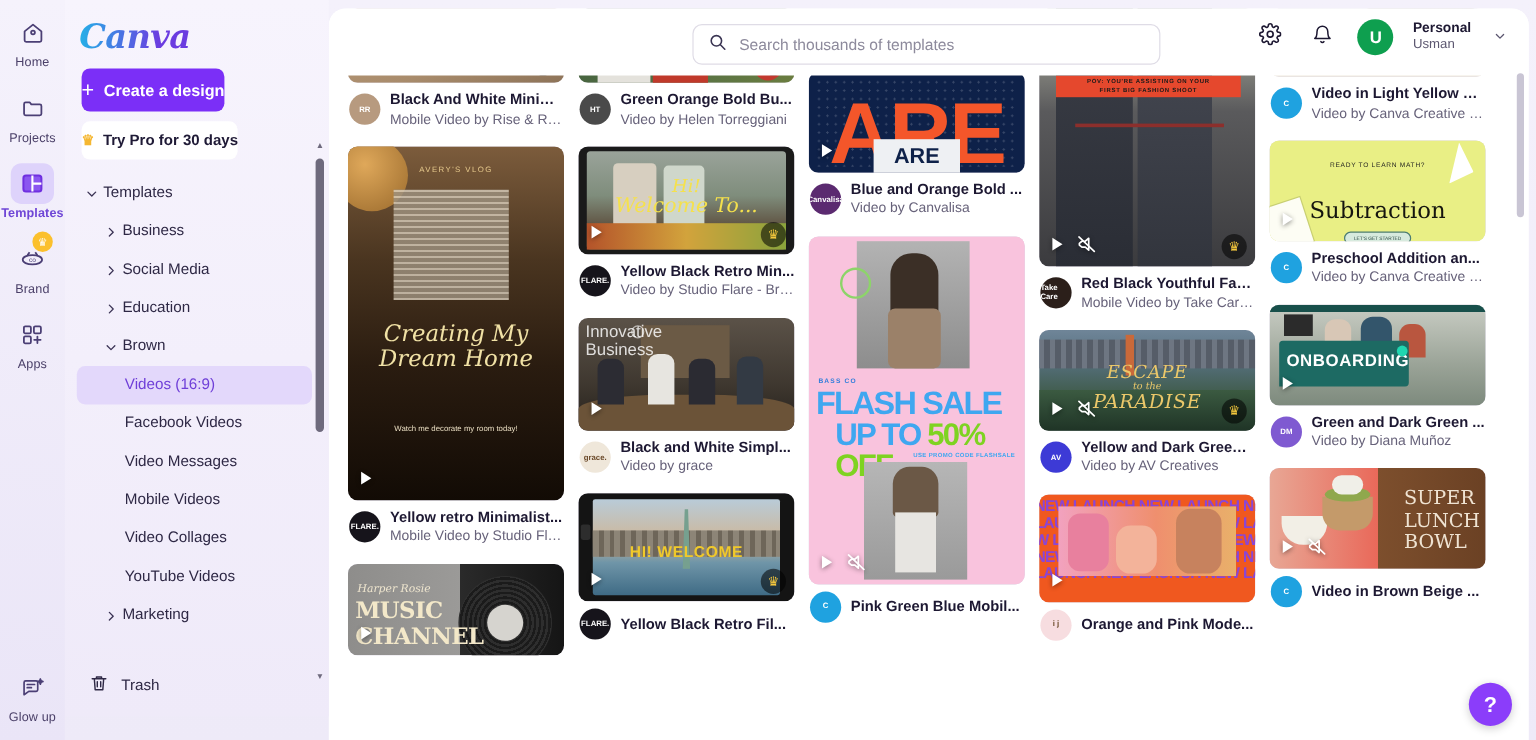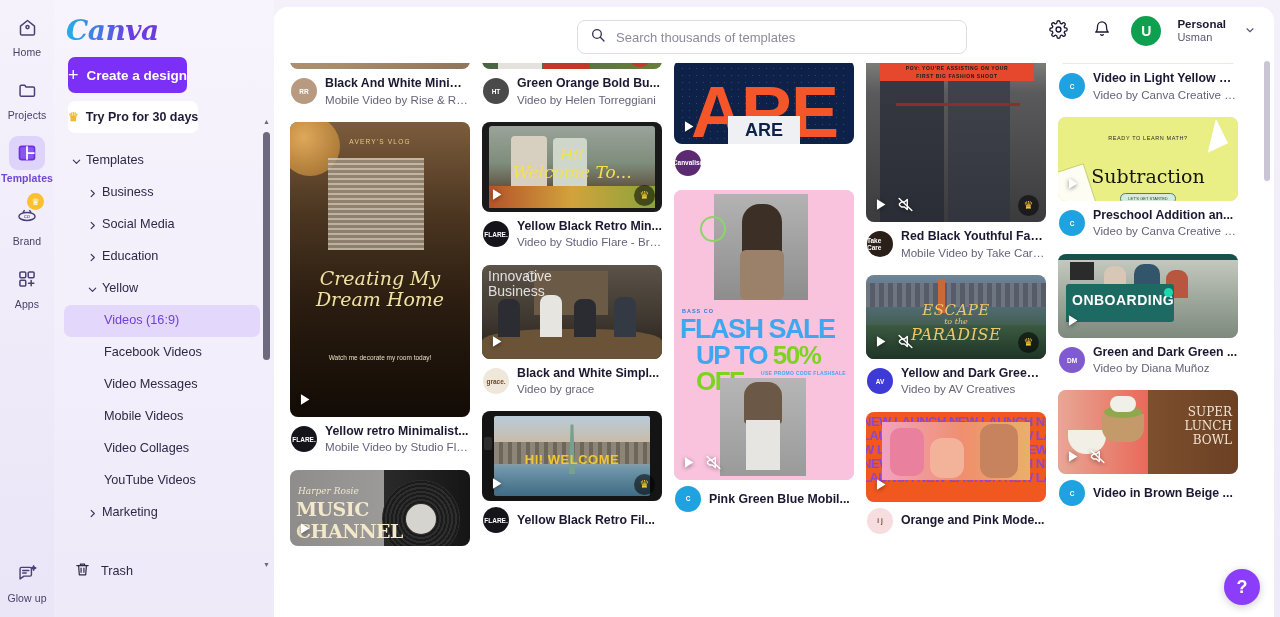--- a/index.html
+++ b/index.html
@@ -271,21 +271,21 @@
             </svg>
           </span>
           <span class="nav-lbl">Education</span>
         </div>
         <div class="nav-row lvl2">
           <span class="chev">
             <svg width="11" height="11" viewBox="0 0 24 24" fill="none" stroke="#3b3355" stroke-width="2.4" stroke-linecap="round" stroke-linejoin="round">
               <path d="M5 9 12 16 19 9"></path>
             </svg>
           </span>
-          <span class="nav-lbl">Yellow</span>
+          <span class="nav-lbl">Brown</span>
         </div>
         <div class="nav-row lvl3 sel">
           <span class="nav-lbl">Videos (16:9)</span>
         </div>
         <div class="nav-row lvl3">
           <span class="nav-lbl">Facebook Videos</span>
         </div>
         <div class="nav-row lvl3">
           <span class="nav-lbl">Video Messages</span>
         </div>
@@ -514,20 +514,24 @@
       <div style="position:absolute;left:50%;top:56px;margin-left:-36px;width:72px;height:30px;background:#eef0f3;display:flex;align-items:center;justify-content:center;font-weight:700;font-size:18px;color:#0e2149">ARE</div>
                 </div>
                 <div class="ctl">
                   <span><svg class="play" viewBox="0 0 24 24" fill="#fff">
                       <path d="M7 4.5 19 12 7 19.5z"></path>
                     </svg></span>
                 </div>
               </div>
               <div class="meta">
                 <div class="av" style="background:#5b2a70;color:#fff">Canvalisa</div>
+                <div class="mtxt">
+                  <div class="mt1">Blue and Orange Bold ...</div>
+                  <div class="mt2">Video by Canvalisa</div>
+                </div>
               </div>
             </div>
             <div class="card">
               <div class="thumb" style="height:290px">
                 <div class="art" style="background:#f9c3dd">
       <div style="position:absolute;left:40px;top:4px;width:94px;height:106px;background:linear-gradient(180deg,#b3b3b3,#8d8d8d)">
         <div style="position:absolute;left:28px;top:10px;width:40px;height:64px;background:#3b2f26;border-radius:18px 18px 10px 10px"></div>
         <div style="position:absolute;left:26px;top:56px;width:44px;height:50px;background:#9b8169;border-radius:6px"></div>
       </div>
       <div style="position:absolute;left:26px;top:26px;width:26px;height:26px;border:2px solid #8dd46a;border-radius:50%"></div>
@@ -720,21 +724,21 @@
                 </div>
               </div>
             </div>
             <div class="card">
               <div class="thumb" style="height:84px">
                 <div class="art" style="background:linear-gradient(90deg,#e8a795 0%,#e9695a 50%,#7d4f2d 50%,#6b4124 100%)">
       <div style="position:absolute;left:10px;top:40px;width:38px;height:24px;background:#f2efe6;border-radius:0 0 18px 18px"></div>
       <div style="position:absolute;left:44px;top:24px;width:42px;height:28px;background:#c49a6a;border-radius:0 0 14px 14px"></div>
       <div style="position:absolute;left:46px;top:16px;width:38px;height:12px;background:#8fa84d;border-radius:50%"></div>
       <div style="position:absolute;left:52px;top:6px;width:26px;height:16px;background:#f0efe8;border-radius:8px"></div>
-      <div class="tcap" style="right:6px;top:16px;width:62px;text-align:right;font-family:'DejaVu Serif',serif;font-size:12px;color:#efe3d2;line-height:1.15">SUPER<br>LUNCH<br>BOWL</div>
+      <div class="tcap" style="right:6px;top:16px;width:62px;text-align:left;font-family:'DejaVu Serif',serif;font-size:16px;color:#efe3d2;line-height:1.15">SUPER<br>LUNCH<br>BOWL</div>
                 </div>
                 <div class="ctl">
                   <span><svg class="play" viewBox="0 0 24 24" fill="#fff">
                       <path d="M7 4.5 19 12 7 19.5z"></path>
                     </svg></span>
                   <span><svg class="mute" viewBox="0 0 24 24" fill="none" stroke="#fff" stroke-width="2" stroke-linecap="round" stroke-linejoin="round">
                       <path d="M10.5 8.5 6.5 8.5 3.5 11v2l3 2.5h4l4 3.5V5z"></path>
                       <path d="M3 3.5 21 20.5"></path>
                     </svg></span>
                 </div>

